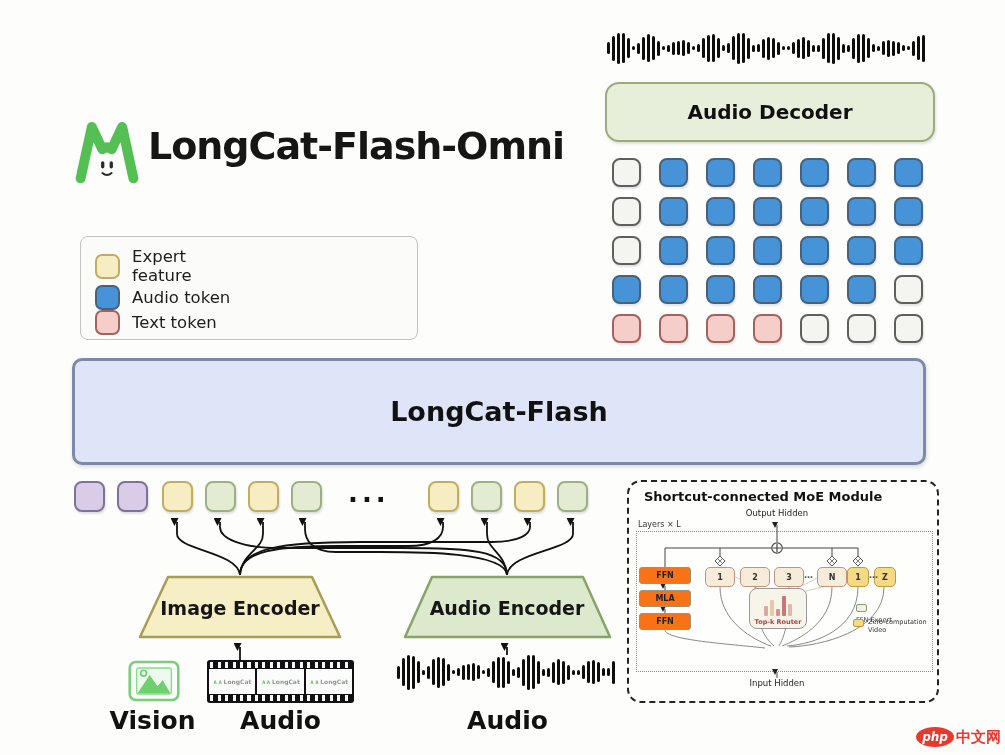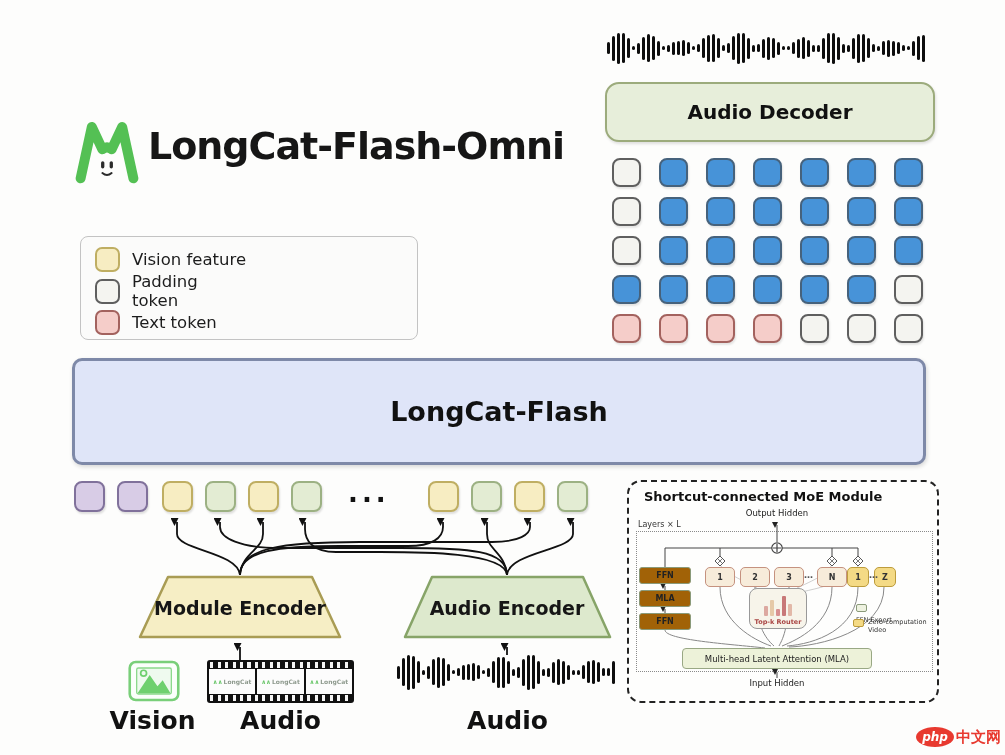--- a/index.html
+++ b/index.html
@@ -46,21 +46,21 @@
   .frame .paw { color:#6cc76c; margin-right:1px; font-size:6px; }
 
   .input-label { position:absolute; top:706px; font-size:25px; font-weight:bold; text-align:center; color:#111; }
 
   
   .moe { left:627px; top:480px; width:312px; height:223px; border:2px dashed #222; border-radius:14px; background:#fefefd;text-decoration:underline; }
   .moe-title { position:absolute; left:15px; top:7px; font-size:13px; font-weight:bold; color:#111; }
   .moe-inner { position:absolute; left:7px; top:49px; width:297px; height:141px; border:1px dotted #8a8a8a; }
   .moe-layers { position:absolute; left:9px; top:38px; font-size:8px; color:#333; }
   .moe-io { position:absolute; width:110px; text-align:center; font-size:8.5px; color:#222; }
-  .sbox { position:absolute; left:10px; width:52px; height:17px; background:#a16207; border:1px solid #8a9a7a; border-radius:3px; font-size:8px; font-weight:bold; text-align:center; line-height:15px; color:#222; }
+  .sbox { position:absolute; left:10px; width:52px; height:17px; background:#f97316; border:1px solid #8a9a7a; border-radius:3px; font-size:8px; font-weight:bold; text-align:center; line-height:15px; color:#222; }
   .expert { position:absolute; top:85px; height:20px; border-radius:5px; font-size:8px; font-weight:bold; display:flex; align-items:center; justify-content:center; color:#333; }
   .expert.ffn { background:#f7ecda; border:1.5px solid #c5927f; }
   .expert.zero { background:#f4da85; border:1.5px solid #bd9c3c; }
   .expert-dots { position:absolute; top:88px; font-size:9px; font-weight:bold; color:#555; }
   .router { position:absolute; left:120px; top:106px; width:58px; height:41px; background:#f7f4ea; border:1.2px solid #999; border-radius:8px; display:flex; flex-direction:column; align-items:center; justify-content:flex-end; padding-bottom:2px; }
   .router-bars { display:flex; align-items:flex-end; gap:2px; height:22px; margin-bottom:2px; }
   .router-bars div { width:4px; border-radius:1px; }
   .router-label { font-size:6.5px; font-weight:bold; color:#a94442; }
   .mla-box { position:absolute; left:53px; top:166px; width:190px; height:21px; background:#edf2d9; border:1px solid #99a884; border-radius:4px; display:flex; align-items:center; justify-content:center; font-size:8.5px; color:#222; }
   .moe-legend-item { position:absolute; display:flex; gap:4px; align-items:flex-start; }
@@ -188,25 +188,25 @@
     <div class="tok" style="background: rgb(245, 205, 201); border-color: rgb(163, 98, 94);"></div>
     <div class="tok" style="background: rgb(245, 205, 201); border-color: rgb(163, 98, 94);"></div>
     <div class="tok" style="background: rgb(244, 244, 240); border-color: rgb(95, 95, 95);"></div>
     <div class="tok" style="background: rgb(244, 244, 240); border-color: rgb(95, 95, 95);"></div>
     <div class="tok" style="background: rgb(244, 244, 240); border-color: rgb(95, 95, 95);"></div>
   </div>
 
 <div class="abs legend">
     <div class="legend-item">
       <div class="legend-swatch" style="background: rgb(247, 237, 194); border-color: rgb(191, 174, 98);"></div>
-      <div class="legend-label">Vision feature</div>
+      <div class="legend-label">Expert feature</div>
     </div>
     <div class="legend-item">
-      <div class="legend-swatch" style="background: rgb(244, 244, 240); border-color: rgb(95, 95, 95);"></div>
-      <div class="legend-label">Padding token</div>
+      <div class="legend-swatch" style="background: rgb(71, 147, 216); border-color: rgb(70, 98, 124);"></div>
+      <div class="legend-label">Audio token</div>
     </div>
     <div class="legend-item">
       <div class="legend-swatch" style="background: rgb(245, 205, 201); border-color: rgb(163, 98, 94);"></div>
       <div class="legend-label">Text token</div>
     </div>
   </div>
 
 <div class="abs backbone">
   <span>LongCat-Flash</span>
 </div>
@@ -244,21 +244,21 @@
     <path d="M507,575 C507,550 470,548 400,548 L280,548 C240,548 220,538 220,527 L220,522" marker-end="url(#arr)"></path>
     <path d="M507,575 C505,552 420,552 380,552 L336,552 C312,552 305,540 305,529 L305,522" marker-end="url(#arr)"></path>
     <path d="M507,575 C505,552 487,550 487,534 L487,522" marker-end="url(#arr)"></path>
     <path d="M507,575 C509,552 573,550 573,534 L573,522" marker-end="url(#arr)"></path>
 
     <path d="M240,661 L240,647" marker-end="url(#arr)"></path>
     <path d="M507,655 L507,647" marker-end="url(#arr)"></path>
   </g>
 </svg>
 
-<div class="enc-label" style="left:150px;top:597px;width:180px;">Module Encoder</div>
+<div class="enc-label" style="left:150px;top:597px;width:180px;">Image Encoder</div>
 <div class="enc-label" style="left:412px;top:597px;width:190px;">Audio Encoder</div>
 
 <svg class="abs" style="left:128px;top:660px;" width="52" height="42" viewBox="0 0 60 48">
   <rect x="2" y="2" width="56" height="44" rx="7" fill="#fbfffb" stroke="#79cf79" stroke-width="3"></rect>
   <rect x="10" y="9" width="40" height="30" rx="2" fill="#effaef" stroke="#8bd98b" stroke-width="1.5"></rect>
   <circle cx="18" cy="15" r="3.4" fill="none" stroke="#6fd06f" stroke-width="2"></circle>
   <polygon points="11,38 25,17 34,30 40,23 49,38" fill="#6fd06f"></polygon>
 </svg>
 
 <div class="abs film">
@@ -404,23 +404,20 @@
     <div class="router-bars">
       <div style="height:10px;background:#dca8a0;"></div>
       <div style="height:16px;background:#e6c9a8;"></div>
       <div style="height:7px;background:#d89090;"></div>
       <div style="height:20px;background:#c87878;"></div>
       <div style="height:12px;background:#e2b8a8;"></div>
     </div>
     <div class="router-label">Top-k Router</div>
   </div>
 
-  <div class="mla-box">
-    <span>Multi-head Latent Attention (MLA)</span>
-  </div>
   <div class="moe-io" style="left:93px;top:196px;">Input Hidden</div>
   <div>
       <div class="moe-legend-item" style="left: 227px; top: 121px; flex-direction: column;">
         <div class="moe-legend-swatch" style="background: rgb(238, 242, 224); border: 1px solid rgb(138, 154, 122);"></div>
         <div class="moe-legend-label">FFN Expert</div>
       </div>
       <div class="moe-legend-item" style="left: 224px; top: 136px;">
         <div class="moe-legend-swatch" style="background: rgb(244, 218, 133); border: 1px solid rgb(189, 156, 60);"></div>
         <div class="moe-legend-label">Zero-computation Video</div>
       </div>

